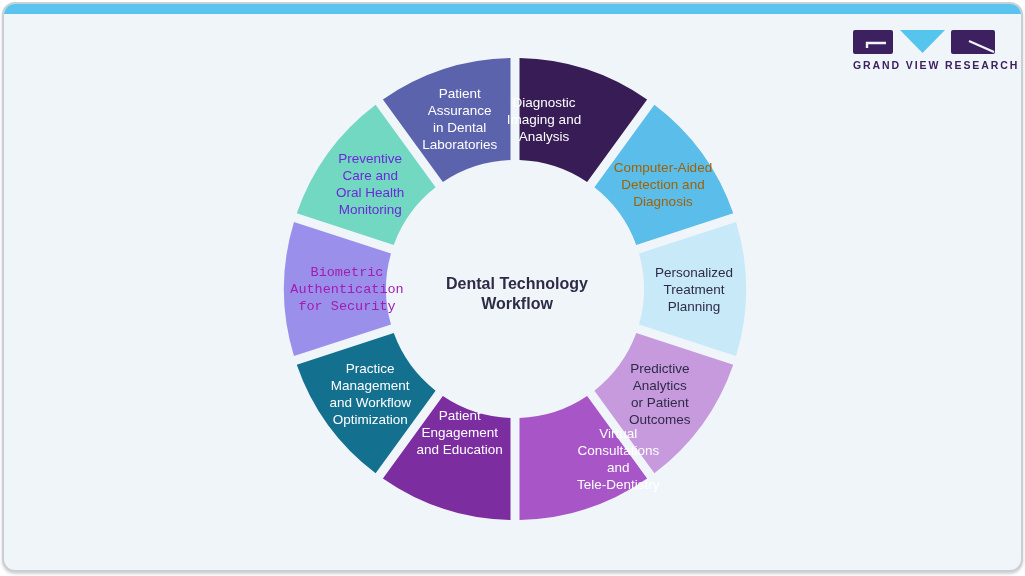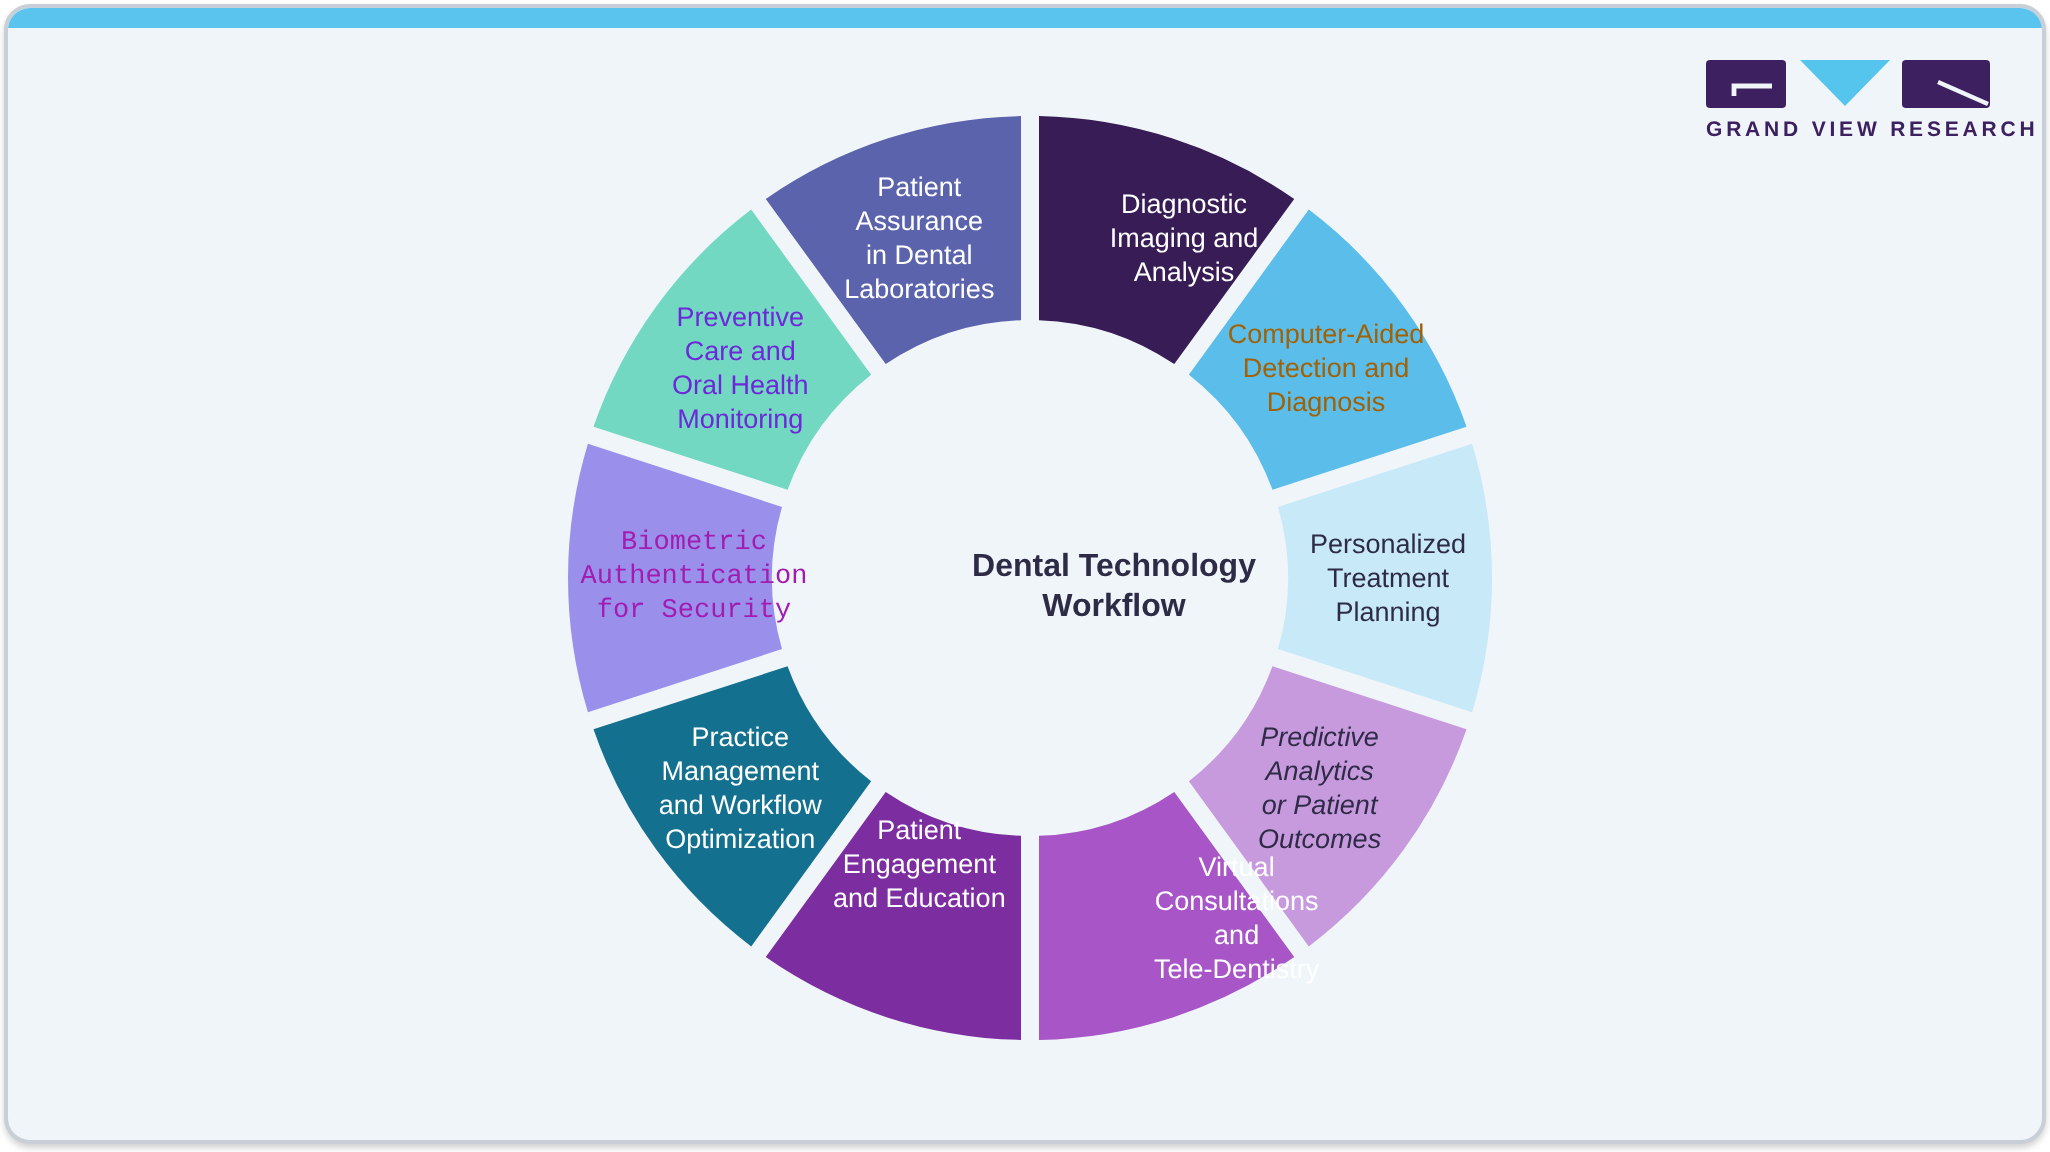--- a/index.html
+++ b/index.html
@@ -42,21 +42,20 @@
     pointer-events: none;
   }
   .center-title {
     position: absolute; left: 513px; top: 290px;
     transform: translate(-50%, -50%);
     white-space: pre-line;
     text-align: center;
     font-size: 16px; font-weight: bold;
     line-height: 20px;
     color: #2e2b47;
-    margin-left: 40px;
   }
 </style>
 </head>
 <body>
 
 <div class="canvas">
   <div class="topbar"></div>
 
   <div class="logo">
     <svg class="logo-mark" width="142" height="24" viewBox="0 0 142 24">
@@ -76,30 +75,30 @@
         <path d="M 732.04 217.91 A 231 231 0 0 1 732.04 352.09 L 635.00 320.56 A 129 129 0 0 0 635.00 249.44 Z" fill="#c8e9f8"></path>
         <path d="M 729.26 360.65 A 231 231 0 0 1 650.39 469.20 L 590.42 386.65 A 129 129 0 0 0 632.22 329.12 Z" fill="#c79ade"></path>
         <path d="M 643.11 474.49 A 231 231 0 0 1 515.50 515.96 L 515.50 413.92 A 129 129 0 0 0 583.14 391.94 Z" fill="#a755c7"></path>
         <path d="M 506.50 515.96 A 231 231 0 0 1 378.89 474.49 L 438.86 391.94 A 129 129 0 0 0 506.50 413.92 Z" fill="#7c2da0"></path>
         <path d="M 371.61 469.20 A 231 231 0 0 1 292.74 360.65 L 389.78 329.12 A 129 129 0 0 0 431.58 386.65 Z" fill="#14708f"></path>
         <path d="M 289.96 352.09 A 231 231 0 0 1 289.96 217.91 L 387.00 249.44 A 129 129 0 0 0 387.00 320.56 Z" fill="#9a90ec"></path>
         <path d="M 292.74 209.35 A 231 231 0 0 1 371.61 100.80 L 431.58 183.35 A 129 129 0 0 0 389.78 240.88 Z" fill="#72d8c2"></path>
         <path d="M 378.89 95.51 A 231 231 0 0 1 506.50 54.04 L 506.50 156.08 A 129 129 0 0 0 438.86 178.06 Z" fill="#5c63ad"></path>
       </svg>
     <div id="chart-labels">
-        <div class="seg-label" style="left: 588px; top: 114.761px; color: rgb(255, 255, 255);">Diagnostic
+        <div class="seg-label" style="left: 540px; top: 114.761px; color: rgb(255, 255, 255);">Diagnostic
 Imaging and
 Analysis</div>
         <div class="seg-label" style="left: 659px; top: 179.786px; color: #a16207;">Computer-Aided
 Detection and
 Diagnosis</div>
         <div class="seg-label" style="left: 690px; top: 285px; color: rgb(46, 43, 71);">Personalized
 Treatment
 Planning</div>
-        <div class="seg-label" style="left: 655.814px; top: 390.214px; color: rgb(46, 43, 71); font-style: italic;">Predictive
+        <div class="seg-label" style="left: 655.814px; top: 390.214px; color: rgb(46, 43, 71);">Predictive
 Analytics
 or Patient
 Outcomes</div>
         <div class="seg-label" style="left: 566.314px; top: 455.239px; color: rgb(255, 255, 255); margin-left: 48px;">Virtual
 Consultations
 and
 Tele-Dentistry</div>
         <div class="seg-label" style="left: 455.686px; top: 428px; color: rgb(255, 255, 255);">Patient
 Engagement
 and Education</div>

